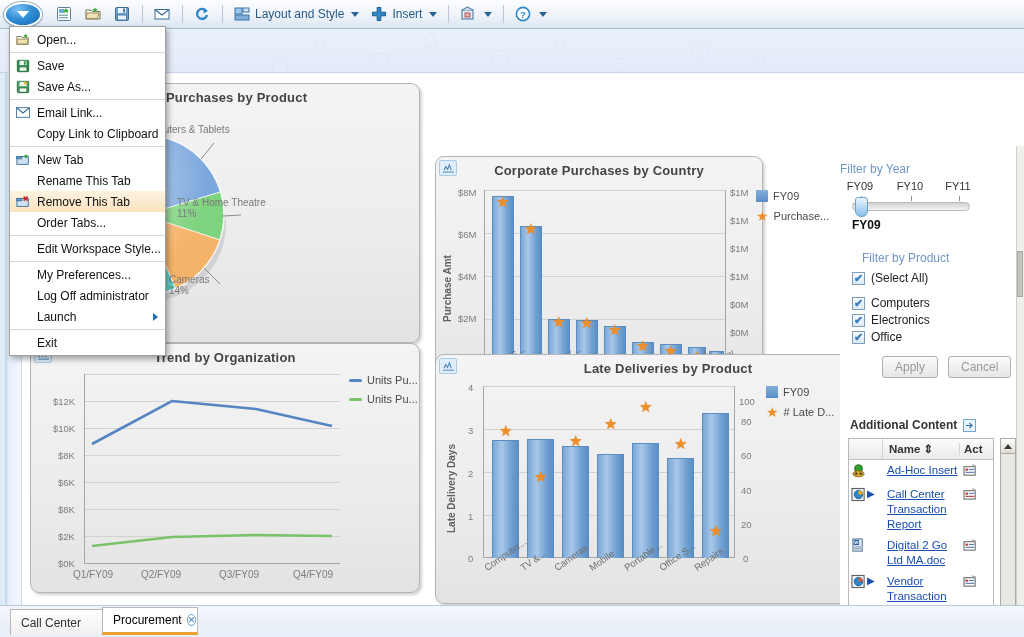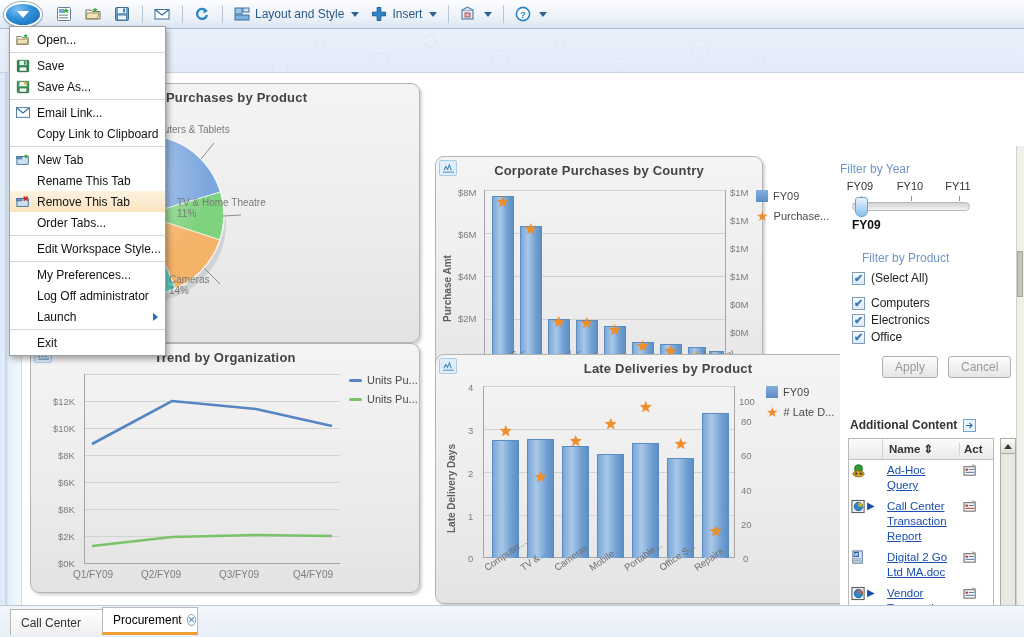--- a/index.html
+++ b/index.html
@@ -653,21 +653,21 @@
               <span>
                 <svg width="15" height="15" viewBox="0 0 16 16">
                     <circle cx="8" cy="6" r="4.2" fill="#2f9e2f" stroke="#1d6b1d"></circle>
                     <ellipse cx="8" cy="11.5" rx="6" ry="3.2" fill="#d8a527" stroke="#8a6913"></ellipse>
                     <circle cx="5.5" cy="11.3" r="1.3" fill="#3a3a3a"></circle>
                     <circle cx="10.5" cy="11.3" r="1.3" fill="#3a3a3a"></circle>
                   </svg>
               </span>
             </div>
             <div class="c2">
-              <a class="alink">Ad-Hoc Query</a>
+              <a class="alink">Ad-Hoc Insert</a>
             </div>
             <div class="c3">
               <span>
                 <svg width="15" height="14" viewBox="0 0 16 15">
                     <rect x="1" y="4" width="12" height="9" fill="#fff" stroke="#555"></rect>
                     <rect x="2.5" y="6" width="3" height="2.2" fill="#c43a3a"></rect>
                     <rect x="6.5" y="6.3" width="5.5" height="1.2" fill="#5a7bb5"></rect>
                     <rect x="2.5" y="9.4" width="9.5" height="1.2" fill="#5a7bb5"></rect>
                     <path d="M9 1l5 2-2 2z" fill="#9a9a9a"></path>
                   </svg>

